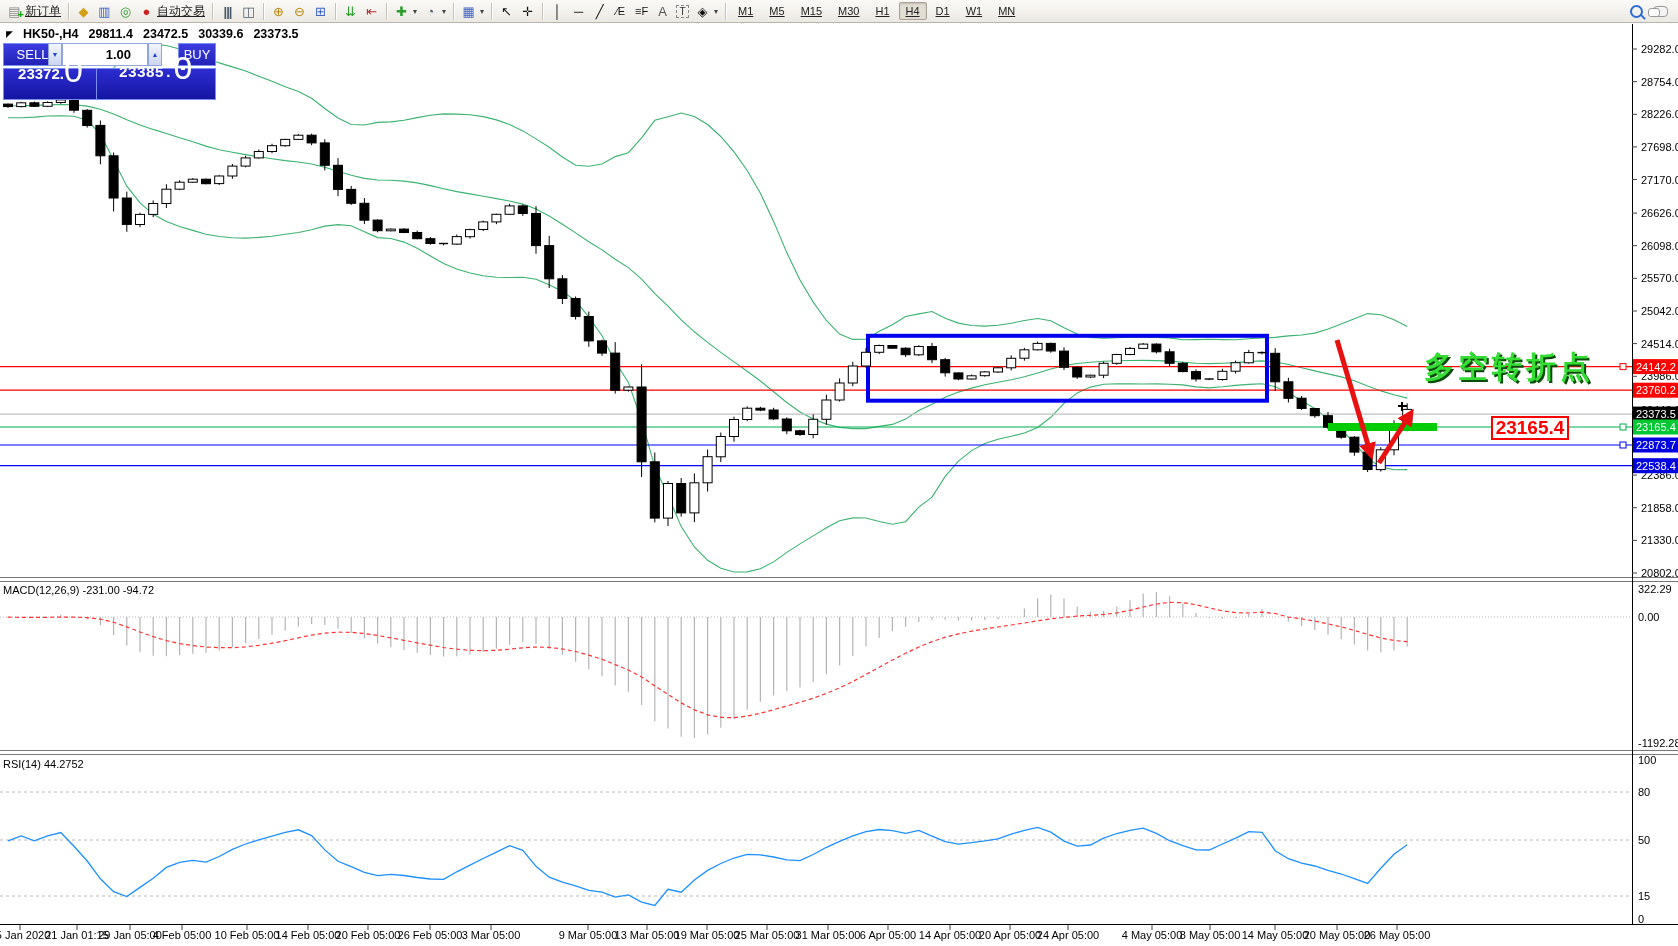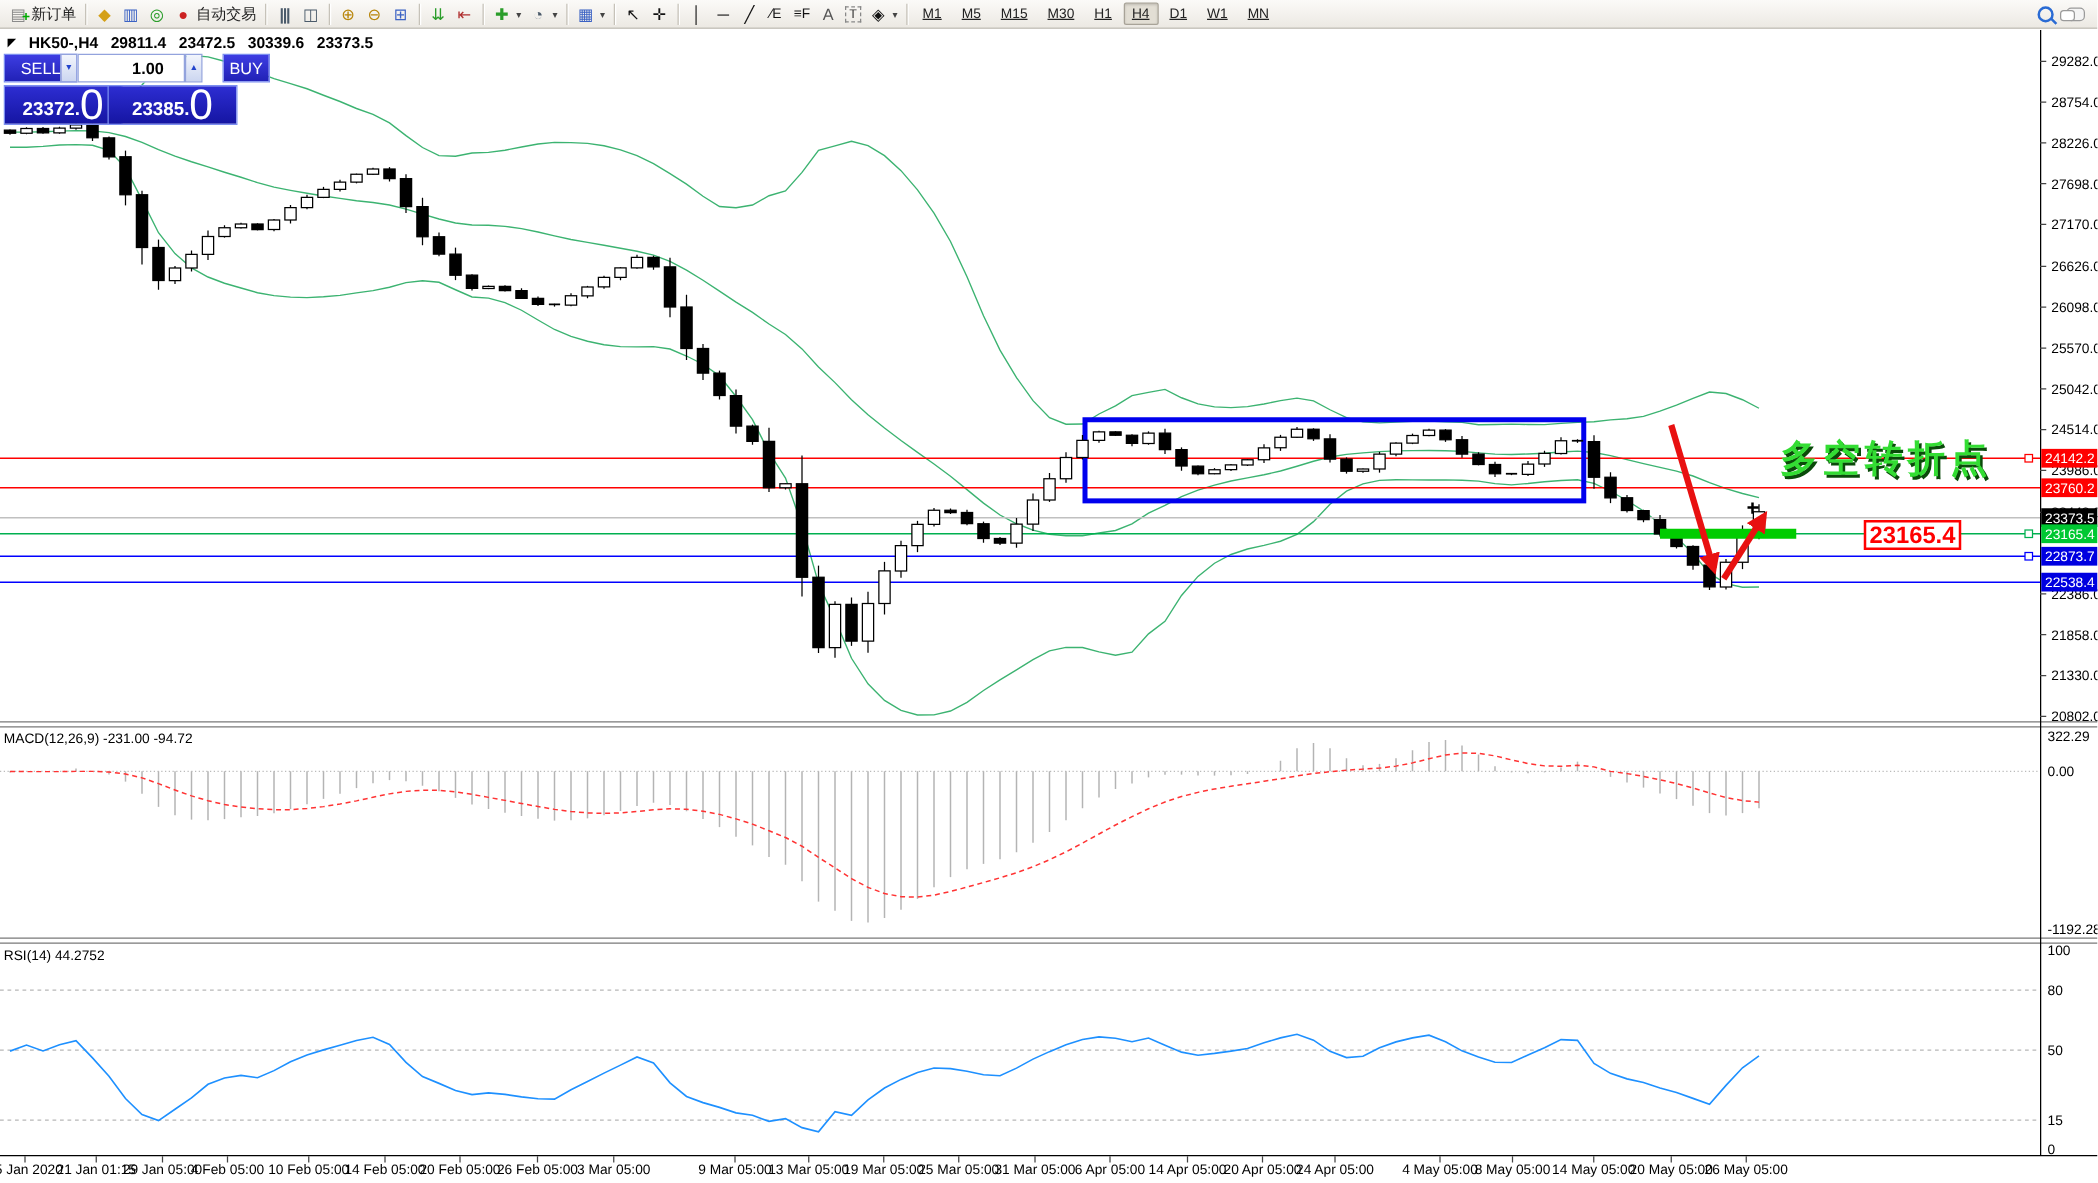--- a/index.html
+++ b/index.html
@@ -6,21 +6,21 @@
     font-family:"Liberation Sans","DejaVu Sans",sans-serif;}
   .app{position:relative;width:1678px;height:946px;}
 
   
   .toolbar{position:absolute;left:0;top:0;width:1678px;height:23px;z-index:9;
     display:flex;align-items:center;padding:0 4px;box-sizing:border-box;
     background:linear-gradient(#fbfaf8,#ece9e3);border-bottom:1px solid #b9b5ac;}
   #toolbar-items{display:flex;align-items:center;height:100%;}
   .tb-btn{display:flex;align-items:center;gap:3px;padding:1px 3px;cursor:default;border-radius:2px;}
   .glyph{font-size:13px;min-width:15px;text-align:center;line-height:15px;position:relative;}
-  .tlabel{font-size:12px;color:#222;white-space:nowrap;}
+  .tlabel{font-size:12px;color:#222;white-space:nowrap;text-decoration:underline;}
   .caret{font-size:8px;color:#444;margin-left:1px;}
   .sep{width:1px;height:17px;background:#c6c2b9;box-shadow:1px 0 0 #fff;margin:0 4px;}
   .g-doc{color:#8a8a8a;}
   .g-doc::after{content:"+";position:absolute;right:-2px;bottom:-3px;color:#0a0;font-size:11px;font-weight:bold;}
   .g-gold{color:#d4a017;} .g-gold2{color:#b8860b;}
   .g-blue{color:#3b62c4;} .g-green{color:#2a9d2a;} .g-red{color:#cc2222;} .g-red2{color:#b03030;}
   .g-slate{color:#4a5a6a;} .g-black{color:#111;} .g-gray{color:#555;}
   .g-bars{letter-spacing:-1px;font-weight:bold;color:#4a5a6a;}
   .g-boxed{border:1px dashed #888;font-size:10px;line-height:11px;min-width:11px;color:#333;}
   .g-small{font-size:11px;}
@@ -44,22 +44,22 @@
   .trade *{box-sizing:border-box;}
   .t-btn{position:absolute;top:0;height:23px;color:#fff;font-size:13px;display:flex;align-items:center;
     justify-content:center;background:linear-gradient(#3d3de2,#2121b6);border:1px solid #7b8ef0;}
   .t-sell{left:0;width:59px;} .t-buy{left:159px;width:38px;margin-left:16px;}
   .t-spin{position:absolute;top:0;height:23px;width:14px;background:linear-gradient(#f2f5fc,#ccd6f0);
     border:1px solid #93a3dd;color:#2244cc;font-size:7px;display:flex;align-items:center;justify-content:center;}
   .t-spin-dn{left:45px;} .t-spin-up{left:145px;}
   .t-vol{position:absolute;top:0;left:59px;width:86px;height:23px;background:#fff;border:1px solid #93a3dd;
     font-size:13px;text-align:right;padding:3px 16px 0 0;color:#000;font-weight:bold;}
   .t-price{position:absolute;top:25px;height:32px;color:#fff;display:flex;align-items:flex-end;
-    justify-content:center;background:linear-gradient(#2d2dd2,#1515a2);border:1px solid #7b8ef0;padding-bottom:1px;text-align:right;}
-  .t-price-sell{left:0;width:95px;} .t-price-buy{left:83px;width:104px;}
+    justify-content:center;background:linear-gradient(#2d2dd2,#1515a2);border:1px solid #7b8ef0;padding-bottom:15px;text-align:right;}
+  .t-price-sell{left:0;width:95px;} .t-price-buy{left:93px;width:120px;font-family:Liberation Mono, monospace;}
   .pmain{font-size:15px;font-weight:bold;line-height:20px;}
   .pdot{font-size:15px;font-weight:bold;line-height:20px;}
   .pbig{font-size:34px;font-weight:400;line-height:28px;}
 
   svg{position:absolute;left:0;top:0;z-index:1;}
   text{font-family:"Liberation Sans","DejaVu Sans",sans-serif;}
 </style>
 </head>
 <body>
 <div class="app">

